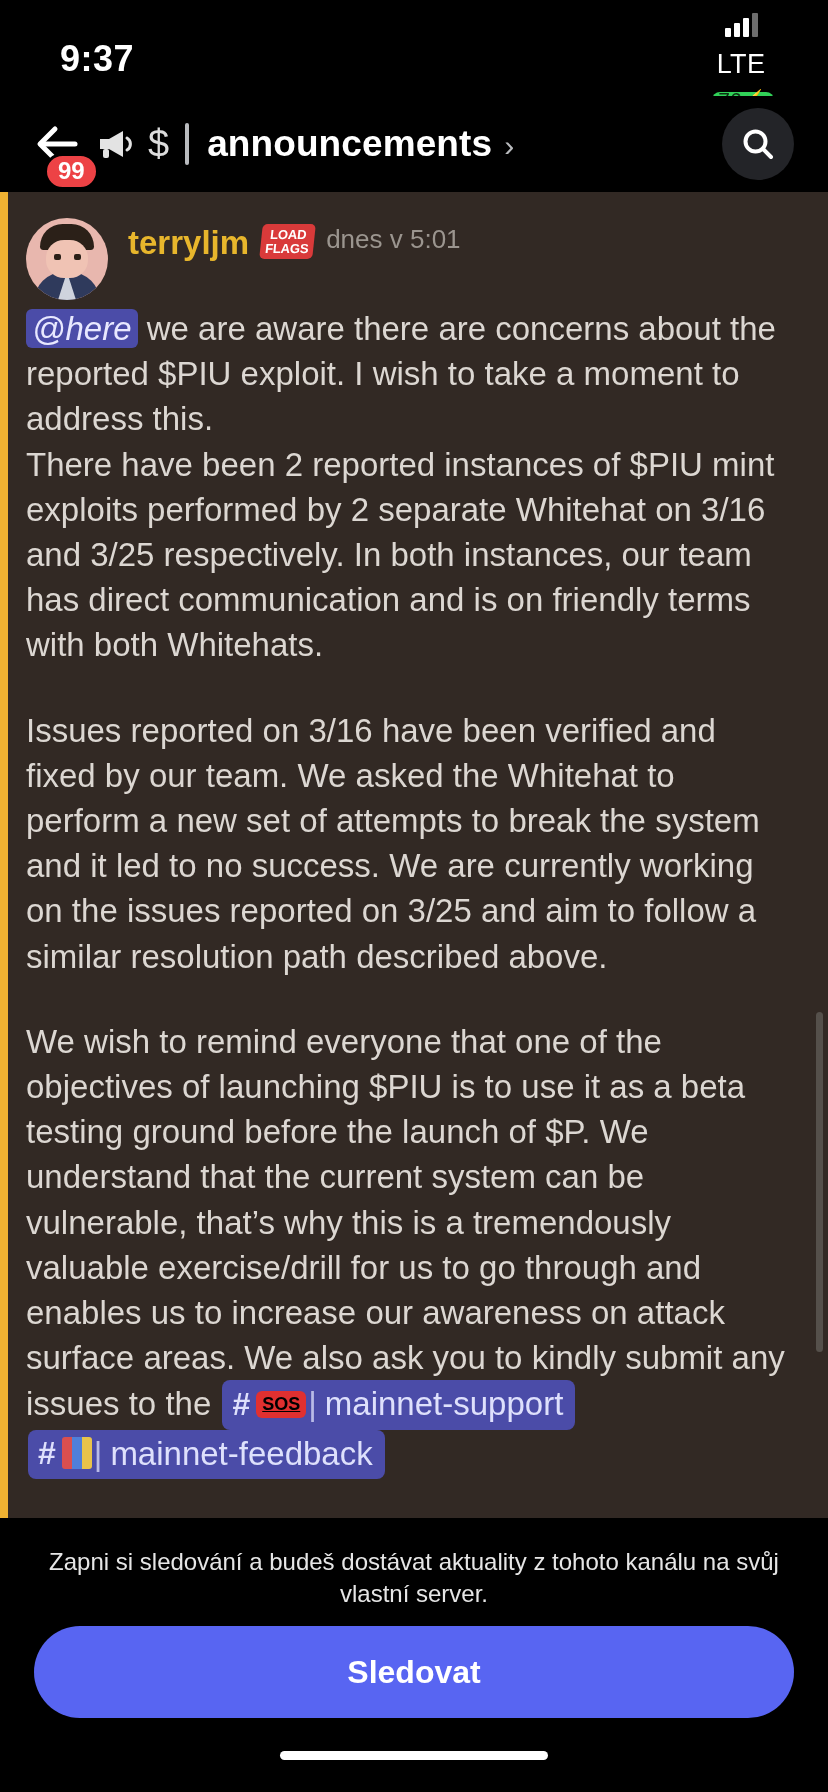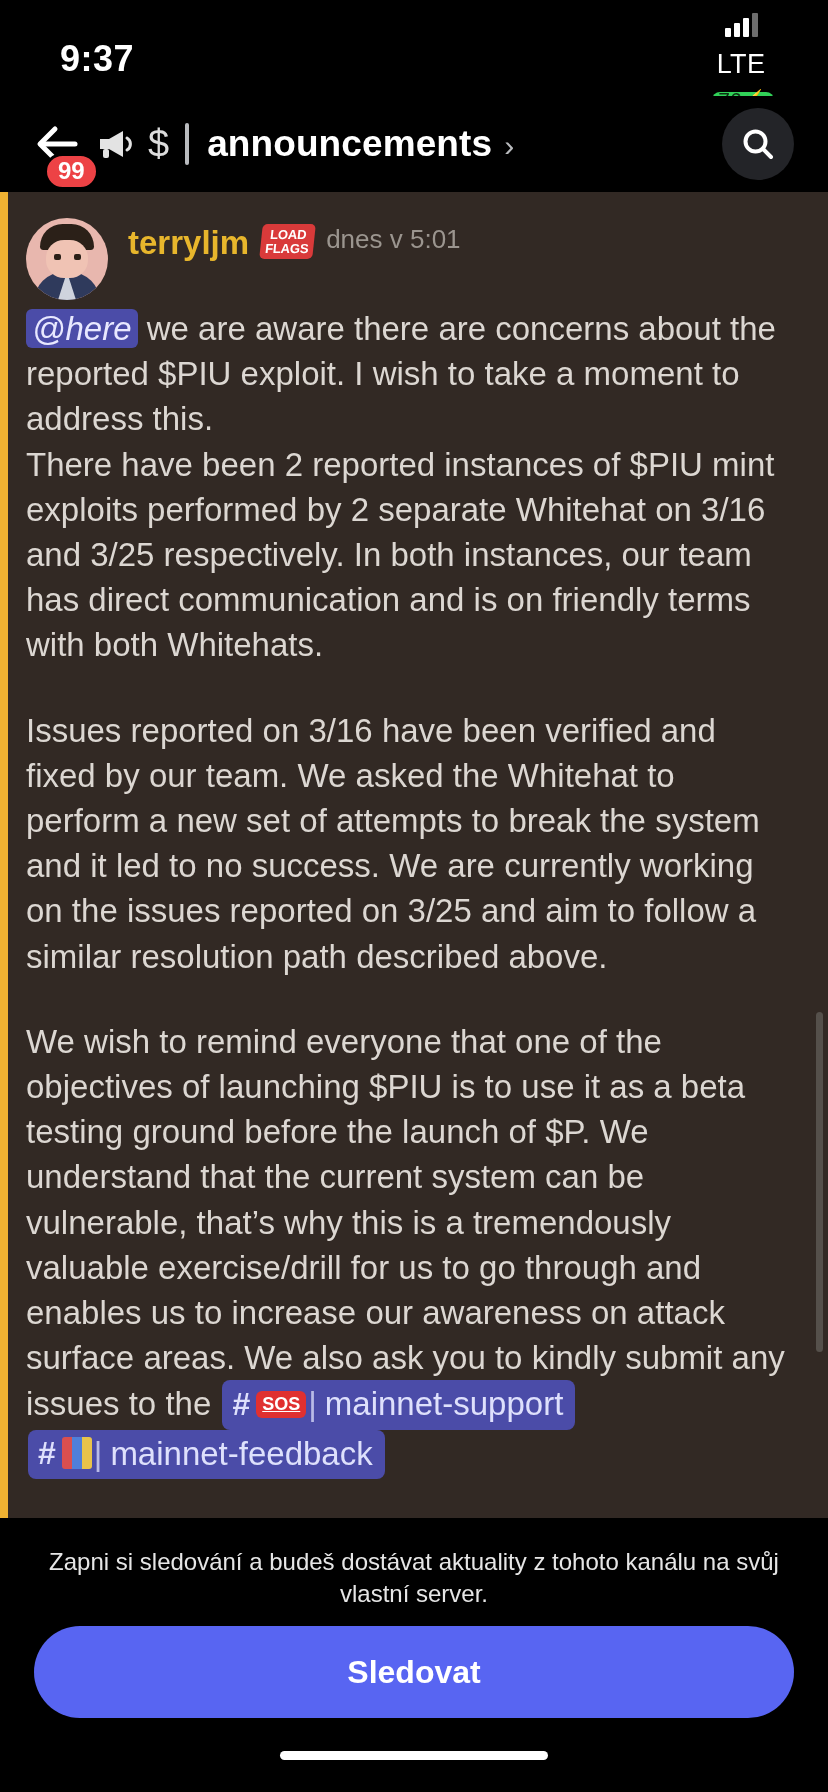--- a/index.html
+++ b/index.html
@@ -271,21 +271,21 @@
     margin: 0 2px;
     vertical-align: baseline;
     line-height: 1.25;
     white-space: nowrap;
   }
   .chan-pill .hash { font-size: 32px; font-weight: 600; margin-right: 6px; }
   .chan-pill .bar { opacity: 0.75; margin: 0 8px 0 2px; }
   .sos-emoji {
     display: inline-block;
     background: #e03030;
-    color: #ffffff;
+    color: #000000;
     font-size: 18px;
     font-weight: 800;
     border-radius: 6px;
     padding: 4px 6px 5px;
     line-height: 1;
     vertical-align: 4px;
     text-decoration: underline;
   }
   .books-emoji {
     display: inline-block;

